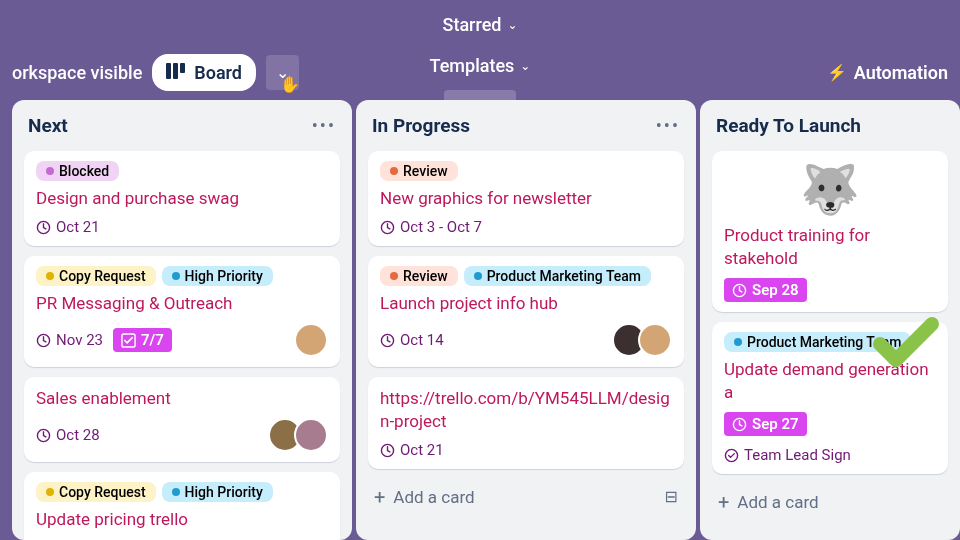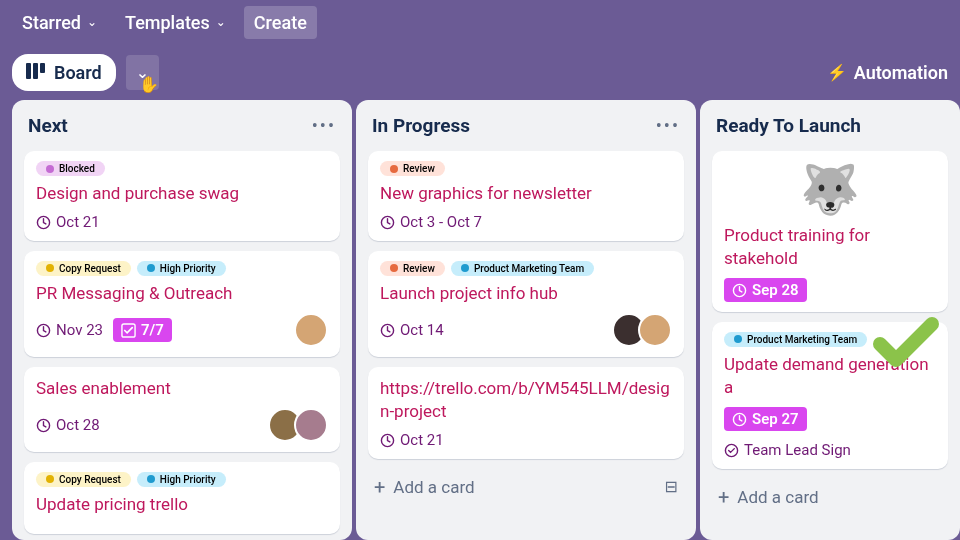--- a/index.html
+++ b/index.html
@@ -1,39 +1,39 @@
 <!DOCTYPE html>
 <html><head>
 <meta charset="utf-8">
 <style>
 * { box-sizing: border-box; margin: 0; padding: 0; font-family: -apple-system, BlinkMacSystemFont, "Segoe UI", Roboto, sans-serif; }
 body { background: #6b5b95; width: 960px; height: 540px; overflow: hidden; }
 
-.topbar { display: flex; align-items: center; gap: 8px; padding: 8px 12px; height: 44px; }
+.topbar { display: flex; align-items: center; gap: 8px; padding: 8px 12px; height: 44px; flex-direction: column; }
 .top-item { color: #fff; font-size: 18px; font-weight: 500; padding: 6px 10px; border-radius: 4px; display: flex; align-items: center; gap: 6px; cursor: pointer; }
 .create-btn { background: rgba(255,255,255,0.2); }
 .chev { font-size: 12px; }
 
 .boardbar { display: flex; align-items: center; gap: 10px; padding: 8px 12px; height: 56px; position: relative; }
 .ws-visible { color: #fff; font-size: 18px; font-weight: 500; }
 .board-btn { background: #fff; color: #172b4d; border-radius: 16px; padding: 8px 14px; font-size: 18px; font-weight: 600; display: flex; align-items: center; gap: 8px; }
 .board-chev { color: #fff; background: rgba(255,255,255,0.15); padding: 8px 10px; border-radius: 4px; position: relative; }
 .cursor-icon { position: absolute; top: 20px; left: 14px; font-size: 16px; }
 .automation { margin-left: auto; color: #fff; font-size: 18px; font-weight: 600; display: flex; align-items: center; gap: 6px; }
 
 .board { display: flex; gap: 4px; padding: 0 12px; height: calc(540px - 100px); overflow: hidden; }
 .list { background: #f1f2f4; border-radius: 12px; width: 340px; flex-shrink: 0; display: flex; flex-direction: column; padding: 12px; gap: 10px; }
 .list:last-child { width: 260px; }
 .list-header { display: flex; justify-content: space-between; align-items: center; padding: 2px 4px 4px; }
 .list-title { font-size: 19px; font-weight: 700; color: #172b4d; }
 .list-menu { color: #626f86; font-size: 18px; letter-spacing: 2px; cursor: pointer; }
 
 .card { background: #fff; border-radius: 10px; padding: 10px 12px; box-shadow: 0 1px 1px rgba(9,30,66,0.15); position: relative; }
 .labels { display: flex; gap: 6px; flex-wrap: wrap; margin-bottom: 6px; }
-.label { font-size: 10px; font-weight: 500; padding: 2px 10px; border-radius: 8px; display: inline-flex; align-items: center; gap: 5px; }
+.label { font-size: 14px; font-weight: 500; padding: 2px 10px; border-radius: 8px; display: inline-flex; align-items: center; gap: 5px; }
 .label .dot { width: 8px; height: 8px; border-radius: 50%; }
 .card-title { font-size: 17px; color: #be185d; line-height: 1.35; margin-bottom: 8px; word-break: break-word; }
 .meta-row { display: flex; align-items: center; gap: 10px; flex-wrap: wrap; }
 .meta { display: inline-flex; align-items: center; gap: 5px; font-size: 15px; color: #701a75; }
 .badge { padding: 3px 8px; border-radius: 4px; font-weight: 600; }
 .badge.green-fill { background: #d946ef; color: #fff; }
 .avatars { margin-left: auto; display: flex; }
 .avatar { width: 34px; height: 34px; border-radius: 50%; border: 2px solid #fff; margin-left: -8px; background: #ddd; display: flex; align-items: center; justify-content: center; font-size: 18px; }
 
 .green-check-sticker { position: absolute; right: 6px; top: -10px; width: 72px; height: 60px; }
@@ -58,20 +58,21 @@
   <div class="top-item">
     <span>Templates</span>
     <span class="chev">⌄</span>
   </div>
   <div class="top-item create-btn">
     <span>Create</span>
   </div>
 </div>
 
 <div class="boardbar">
+  <span class="ws-visible">orkspace visible</span>
   <div class="board-btn">
     <span class="board-icn">
       <svg viewBox="0 0 20 16">
           <rect x="0" y="0" width="5" height="16" rx="1" fill="#172b4d"></rect>
           <rect x="7" y="0" width="5" height="16" rx="1" fill="#172b4d"></rect>
           <rect x="14" y="0" width="5" height="10" rx="1" fill="#172b4d"></rect>
         </svg>
     </span>
     <span>Board</span>
   </div>

